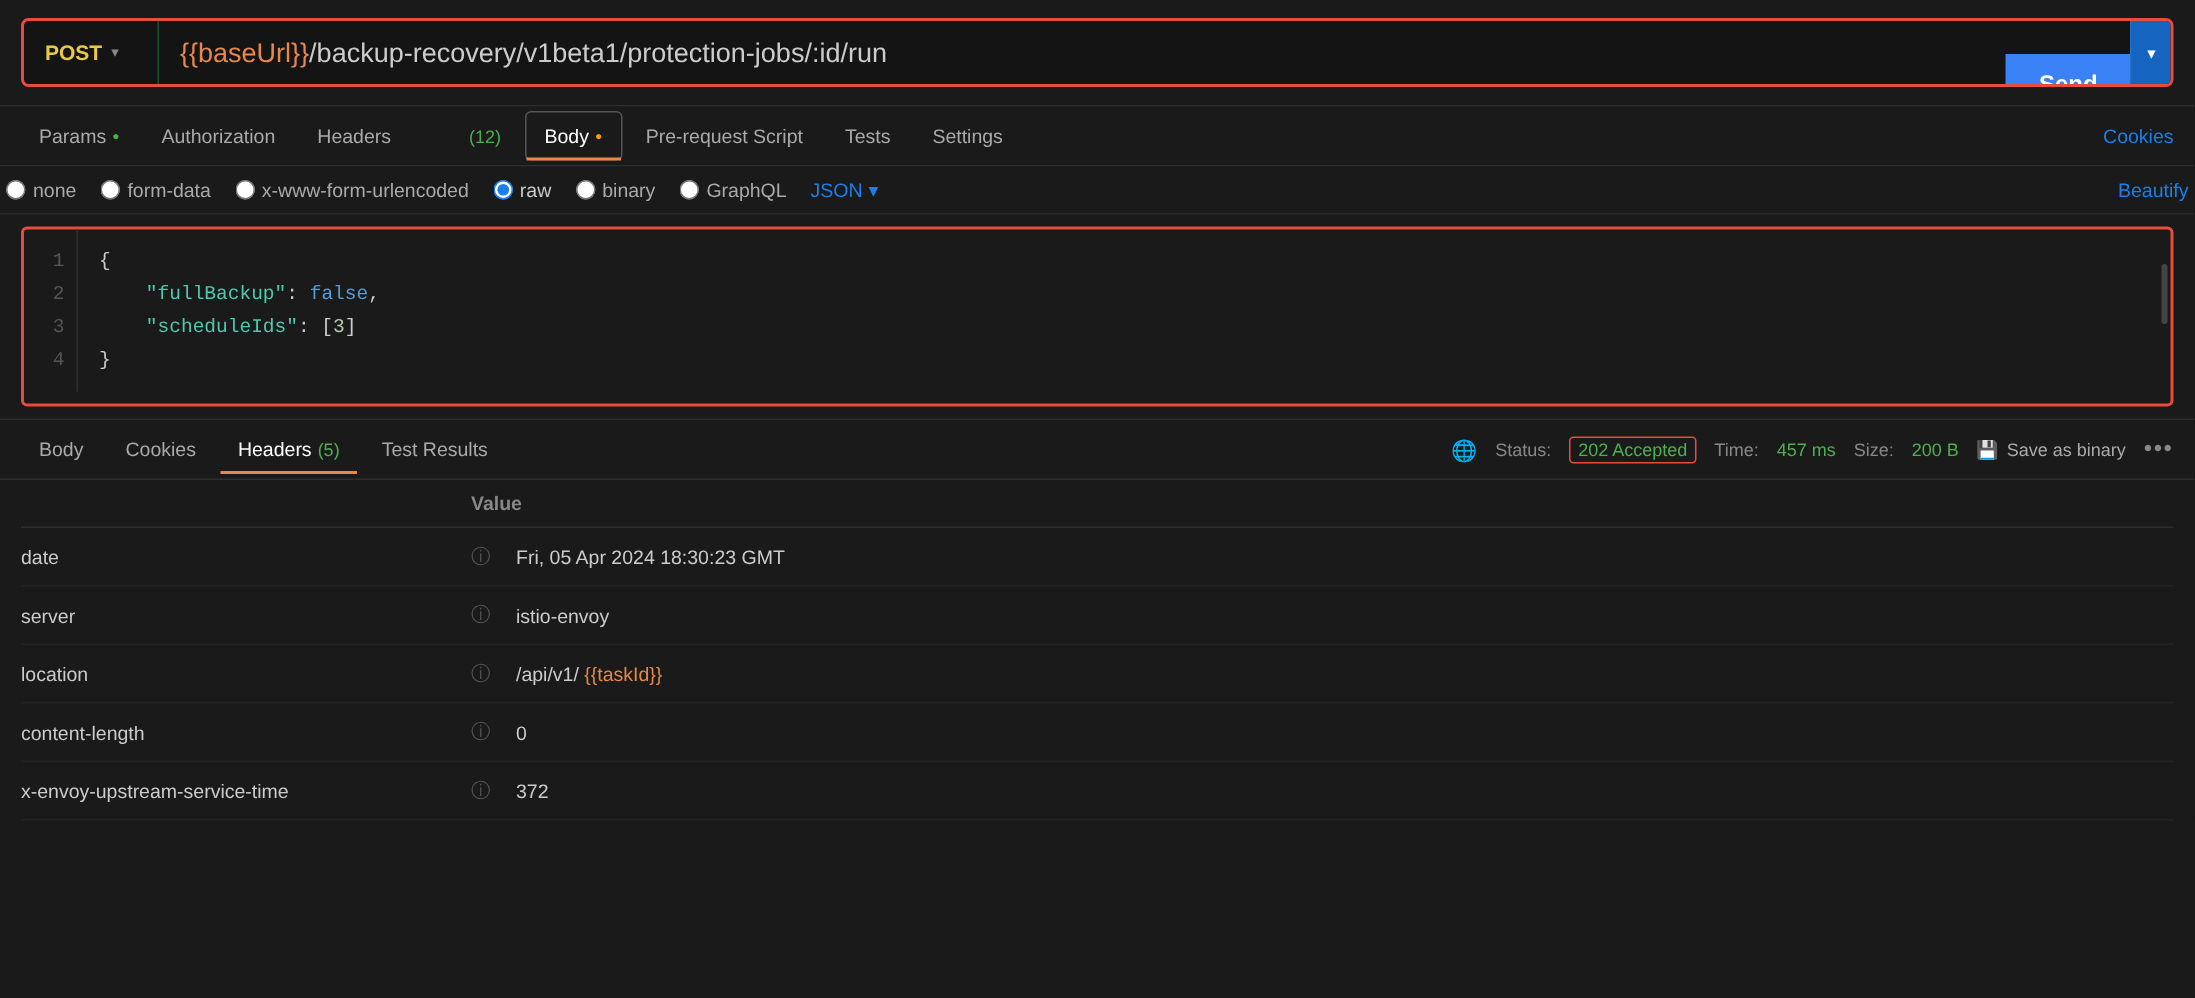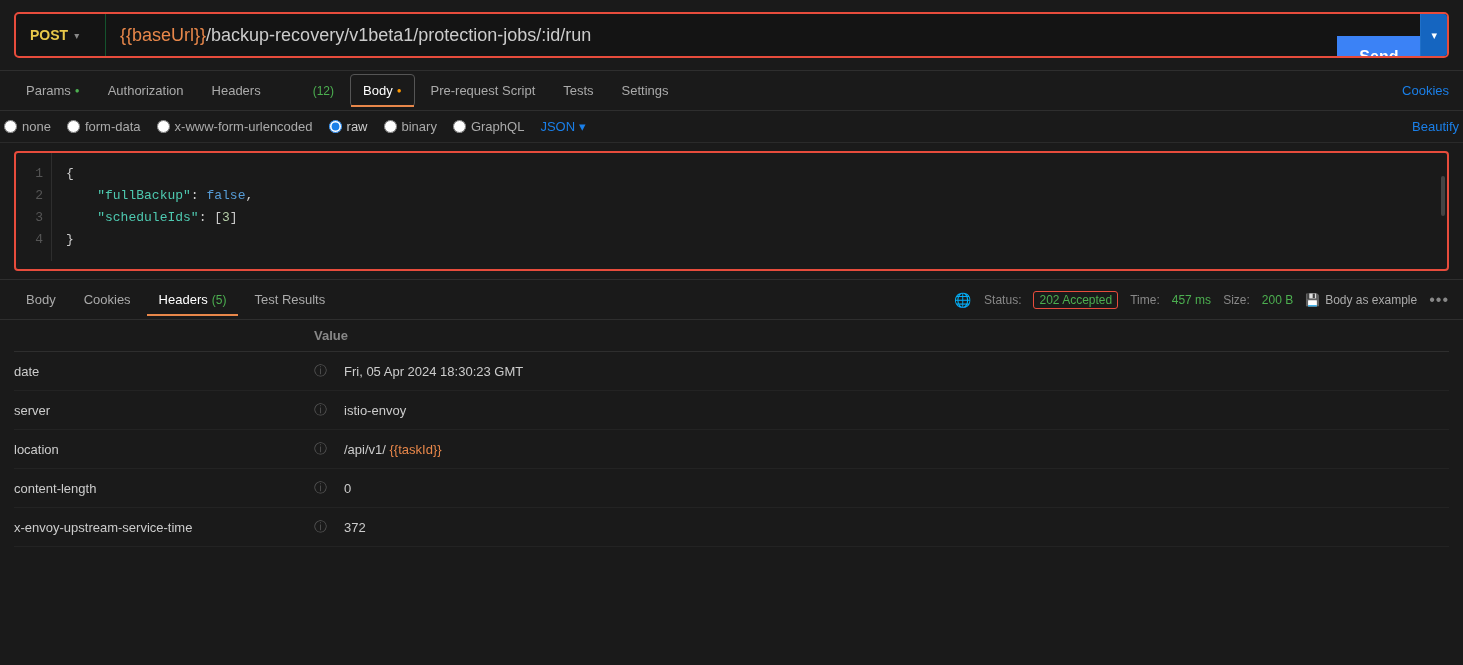--- a/index.html
+++ b/index.html
@@ -496,21 +496,21 @@
     <div class="resp-meta">
       <span class="globe-icon">🌐</span>
       <span class="status-label">Status:</span>
       <span class="status-value">202 Accepted</span>
       <span class="time-label">Time:</span>
       <span class="time-value">457 ms</span>
       <span class="size-label">Size:</span>
       <span class="size-value">200 B</span>
       <div class="save-example">
         <span>💾</span>
-        <span>Body as example</span>
+        <span>Save as binary</span>
       </div>
       <span class="more-btn">•••</span>
     </div>
   </div>
 
   <div class="headers-table">
     <div class="headers-table-header">
       <span></span>
       <span>Value</span>
     </div>

